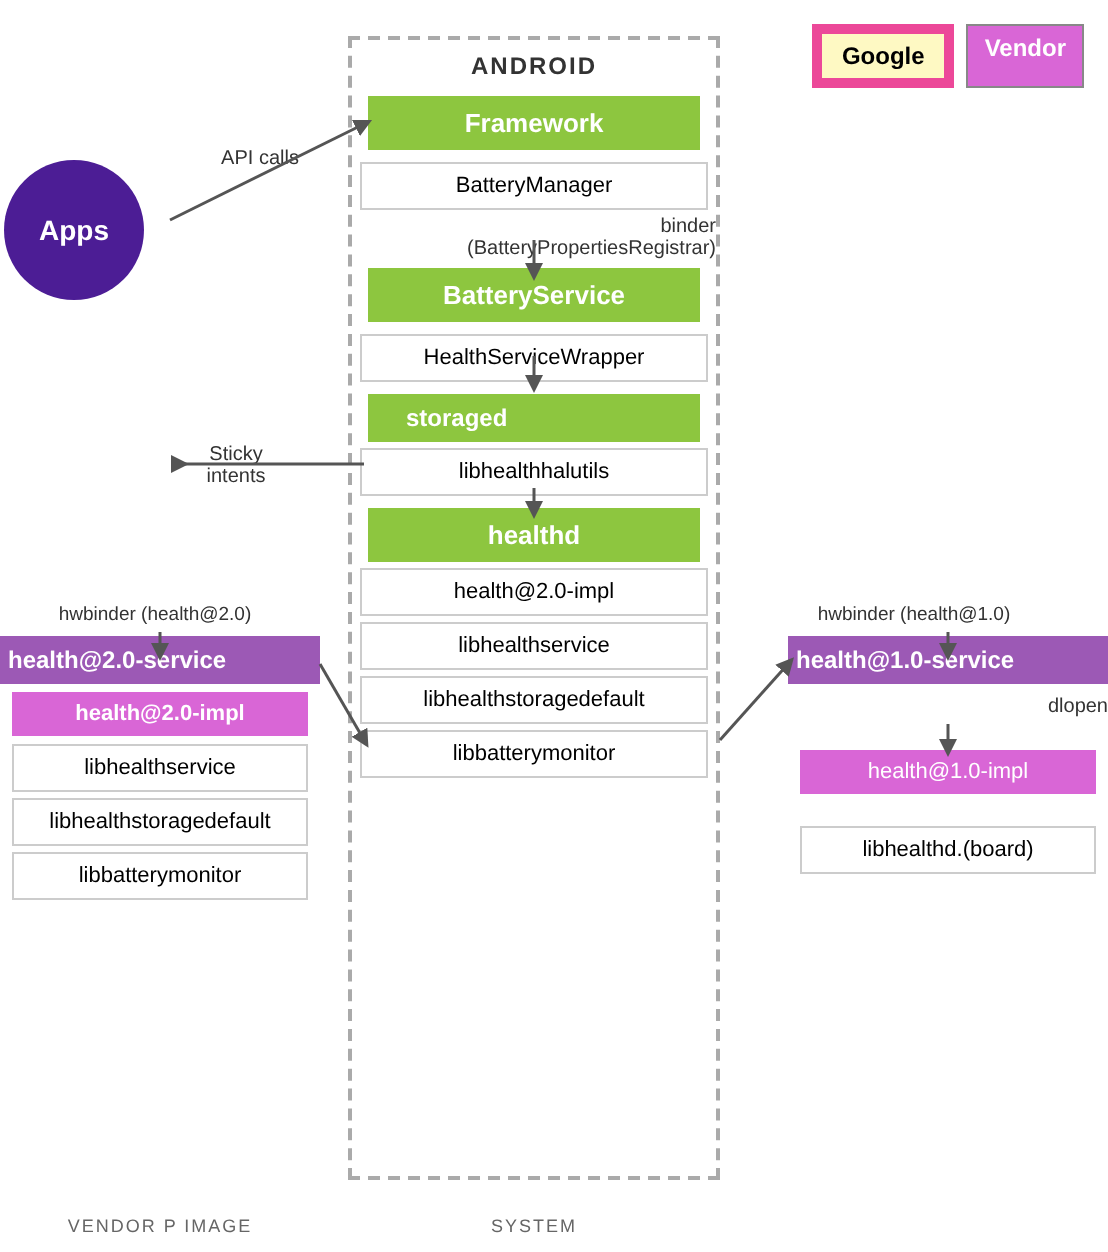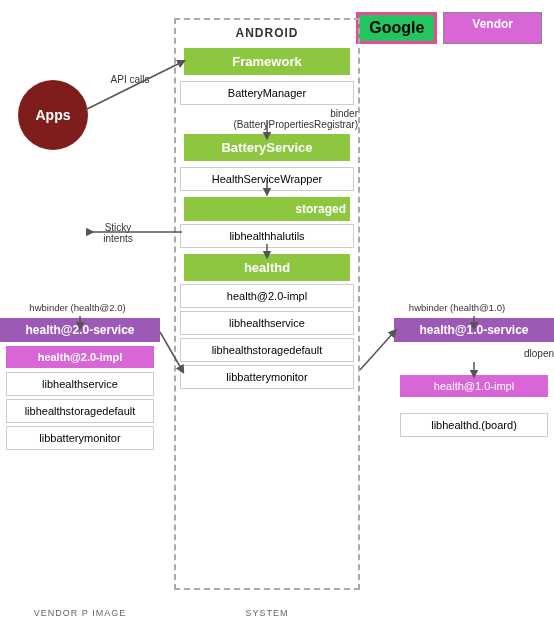--- a/index.html
+++ b/index.html
@@ -21,30 +21,30 @@
 
     
     .legend {
       position: absolute;
       top: 12px;
       right: 12px;
       display: flex;
       gap: 6px;
     }
     .legend-google {
-      background: #22c55e;
-      border: 3px solid #ec4899;
+      background: #fef9c3;
+      border: 5px solid #ec4899;
       padding: 4px 10px;
-      font-size: 16px;
+      font-size: 12px;
       font-weight: bold;
     }
     .legend-vendor {
       background: #d966d6;
       border: 1px solid #888;
-      padding: 4px 28px;
+      padding: 4px 8px;
       font-size: 12px;
       font-weight: bold;
       color: #fff;
     }
 
     
     .android-box {
       position: absolute;
       top: 18px;
       left: 174px;
@@ -62,22 +62,22 @@
       padding-top: 6px;
       padding-bottom: 4px;
     }
 
     
     .green-box {
       background: #8dc63f;
       color: #fff;
       font-weight: bold;
       font-size: 12px;
-      text-align: right;
-      padding: 5px 4px;
+      text-align: left;
+      padding: 5px 19px;
       margin: 0 8px;
     }
     .green-box-full {
       background: #8dc63f;
       color: #fff;
       font-weight: bold;
       font-size: 13px;
       text-align: center;
       padding: 6px 20px;
       margin: 0 8px;
@@ -96,46 +96,45 @@
     .android-content {
       padding-top: 4px;
     }
     .spacer { height: 6px; }
     .spacer-sm { height: 3px; }
 
     
     .apps-circle {
       position: absolute;
       top: 80px;
-      left: 18px;
+      left: 2px;
       width: 70px;
       height: 70px;
       border-radius: 50%;
-      background: #7f1d1d;
+      background: #4c1d95;
       display: flex;
       align-items: center;
       justify-content: center;
       color: #fff;
       font-size: 14px;
       font-weight: bold;
     }
 
     
     .left-vendor-box {
       position: absolute;
       top: 318px;
       left: 0px;
       width: 160px;
     }
     .purple-header {
       background: #9c59b5;
       color: #fff;
       font-weight: bold;
       font-size: 12px;
-      text-align: center;
       padding: 5px 4px;
     }
     .purple-inner {
       background: #d966d6;
       color: #fff;
       font-weight: bold;
       font-size: 11px;
       text-align: center;
       padding: 5px 4px;
       margin: 4px 6px;

